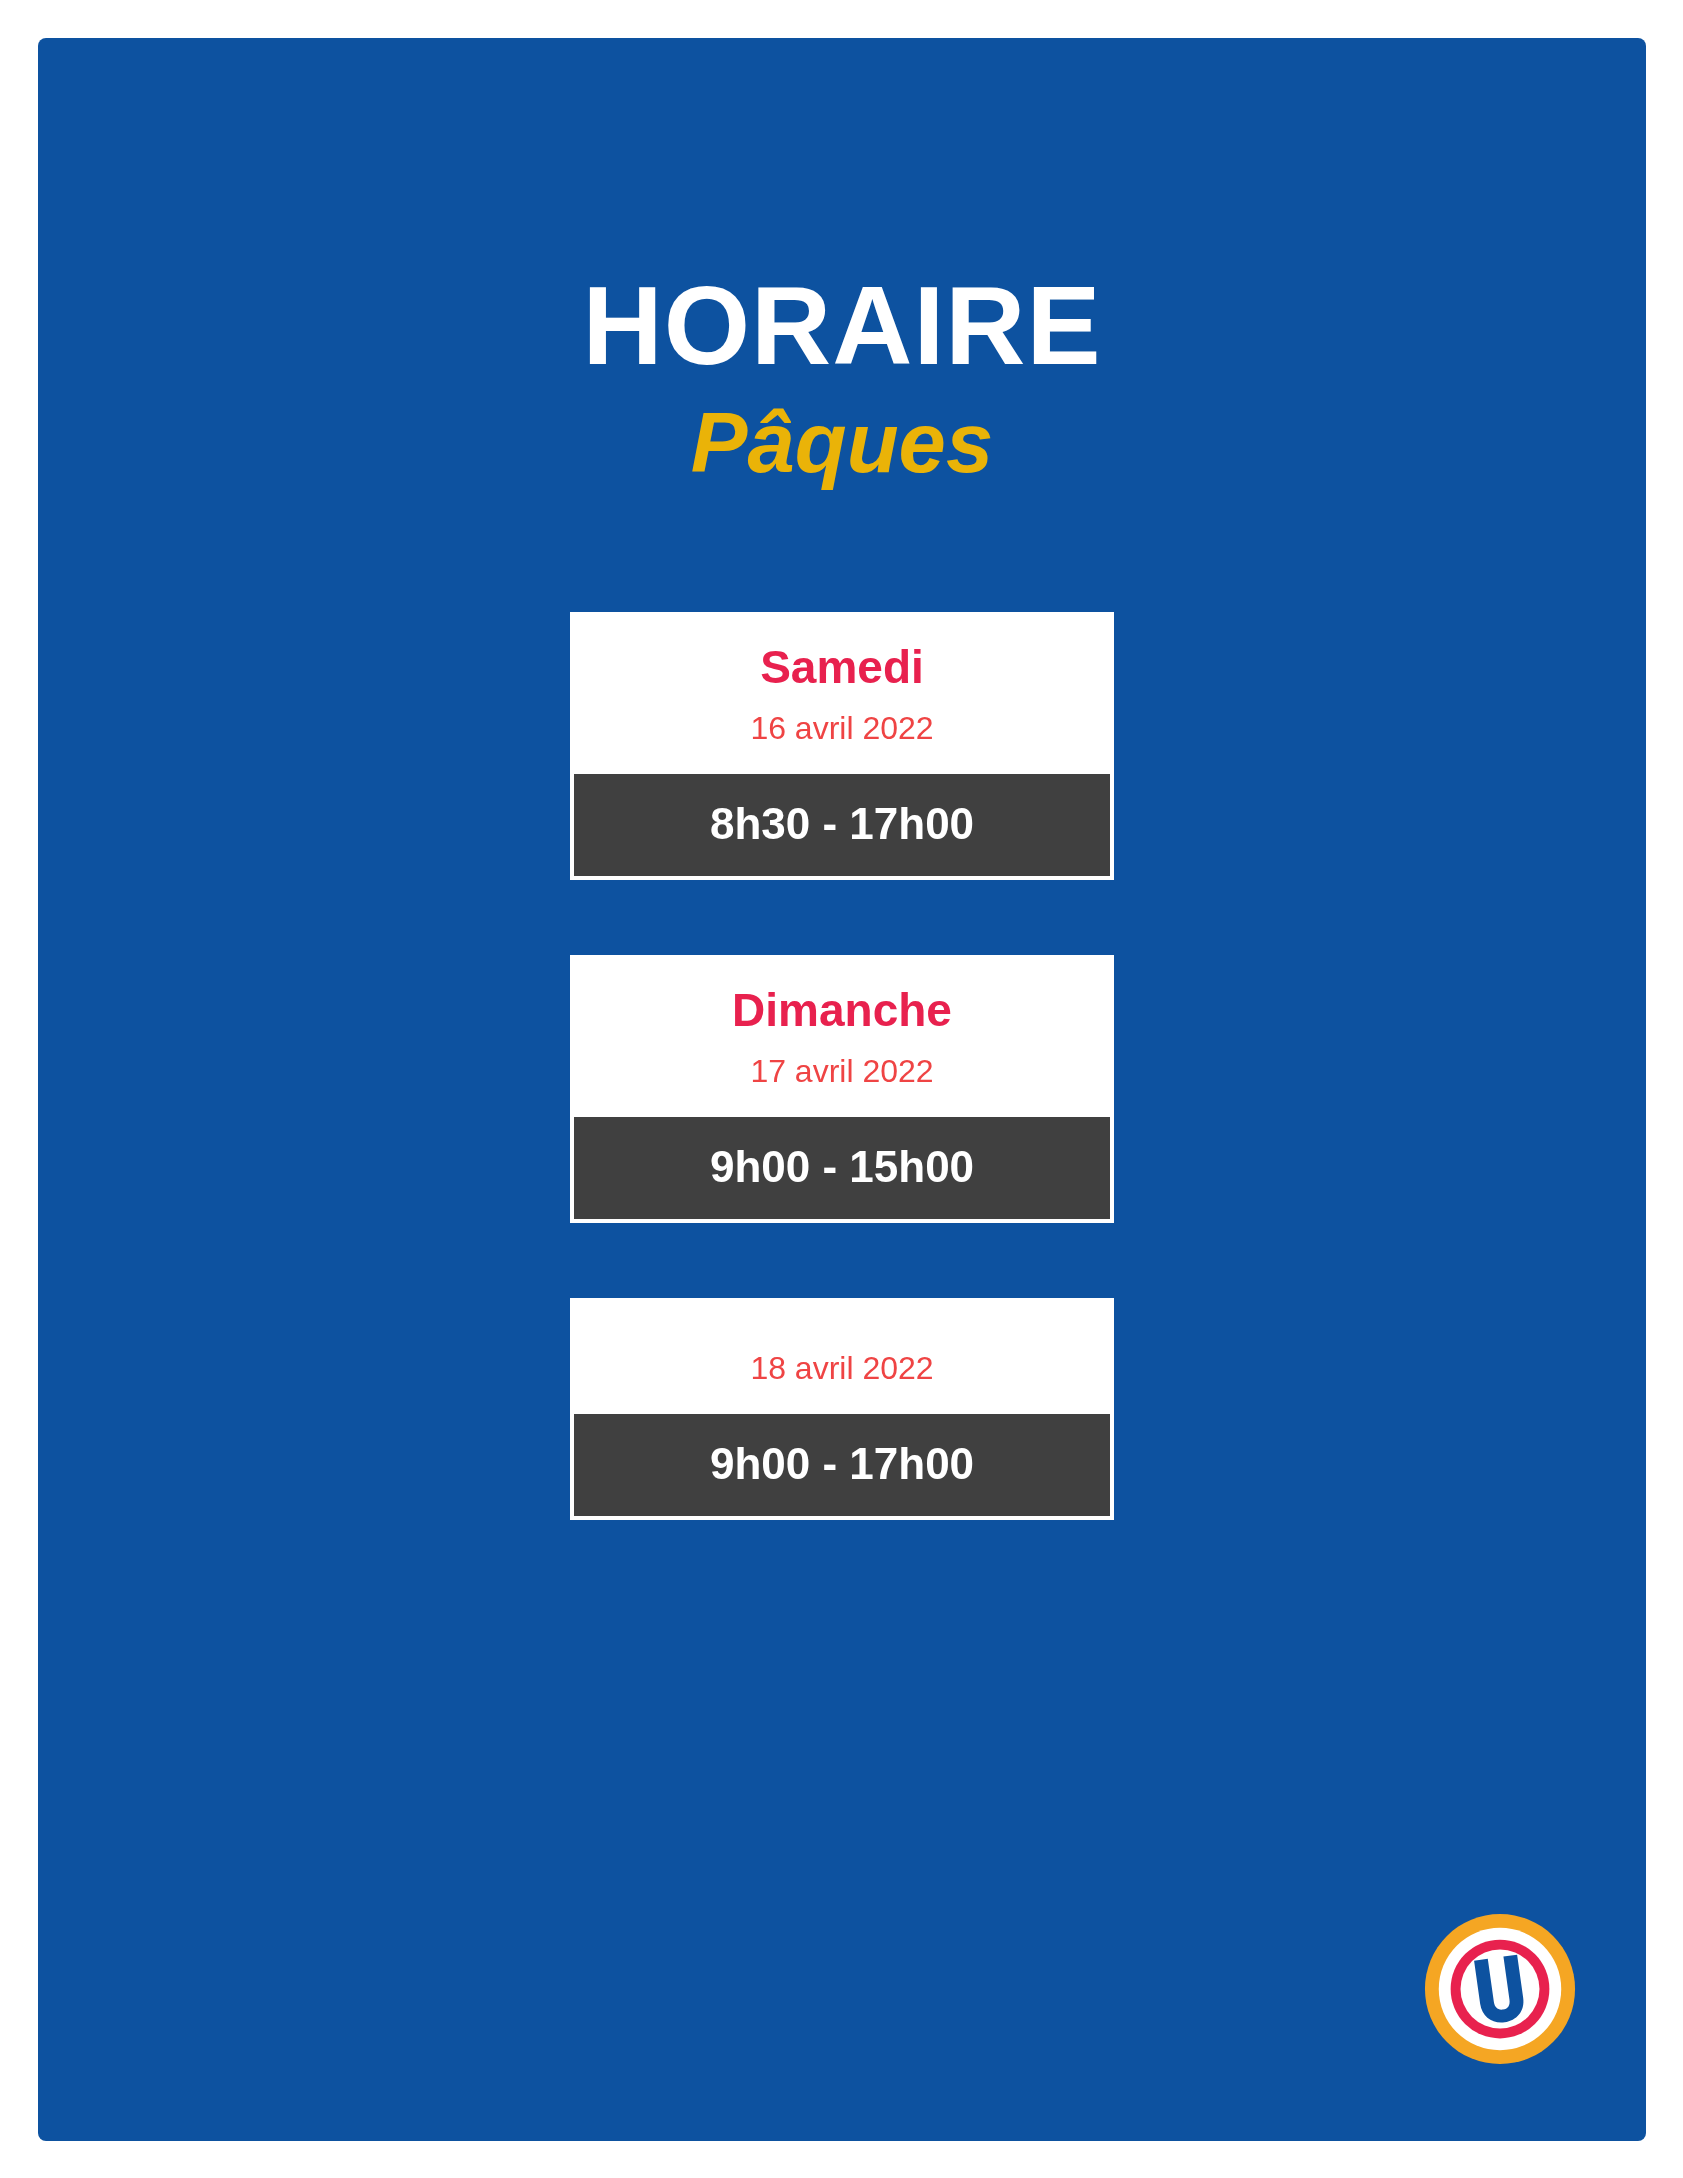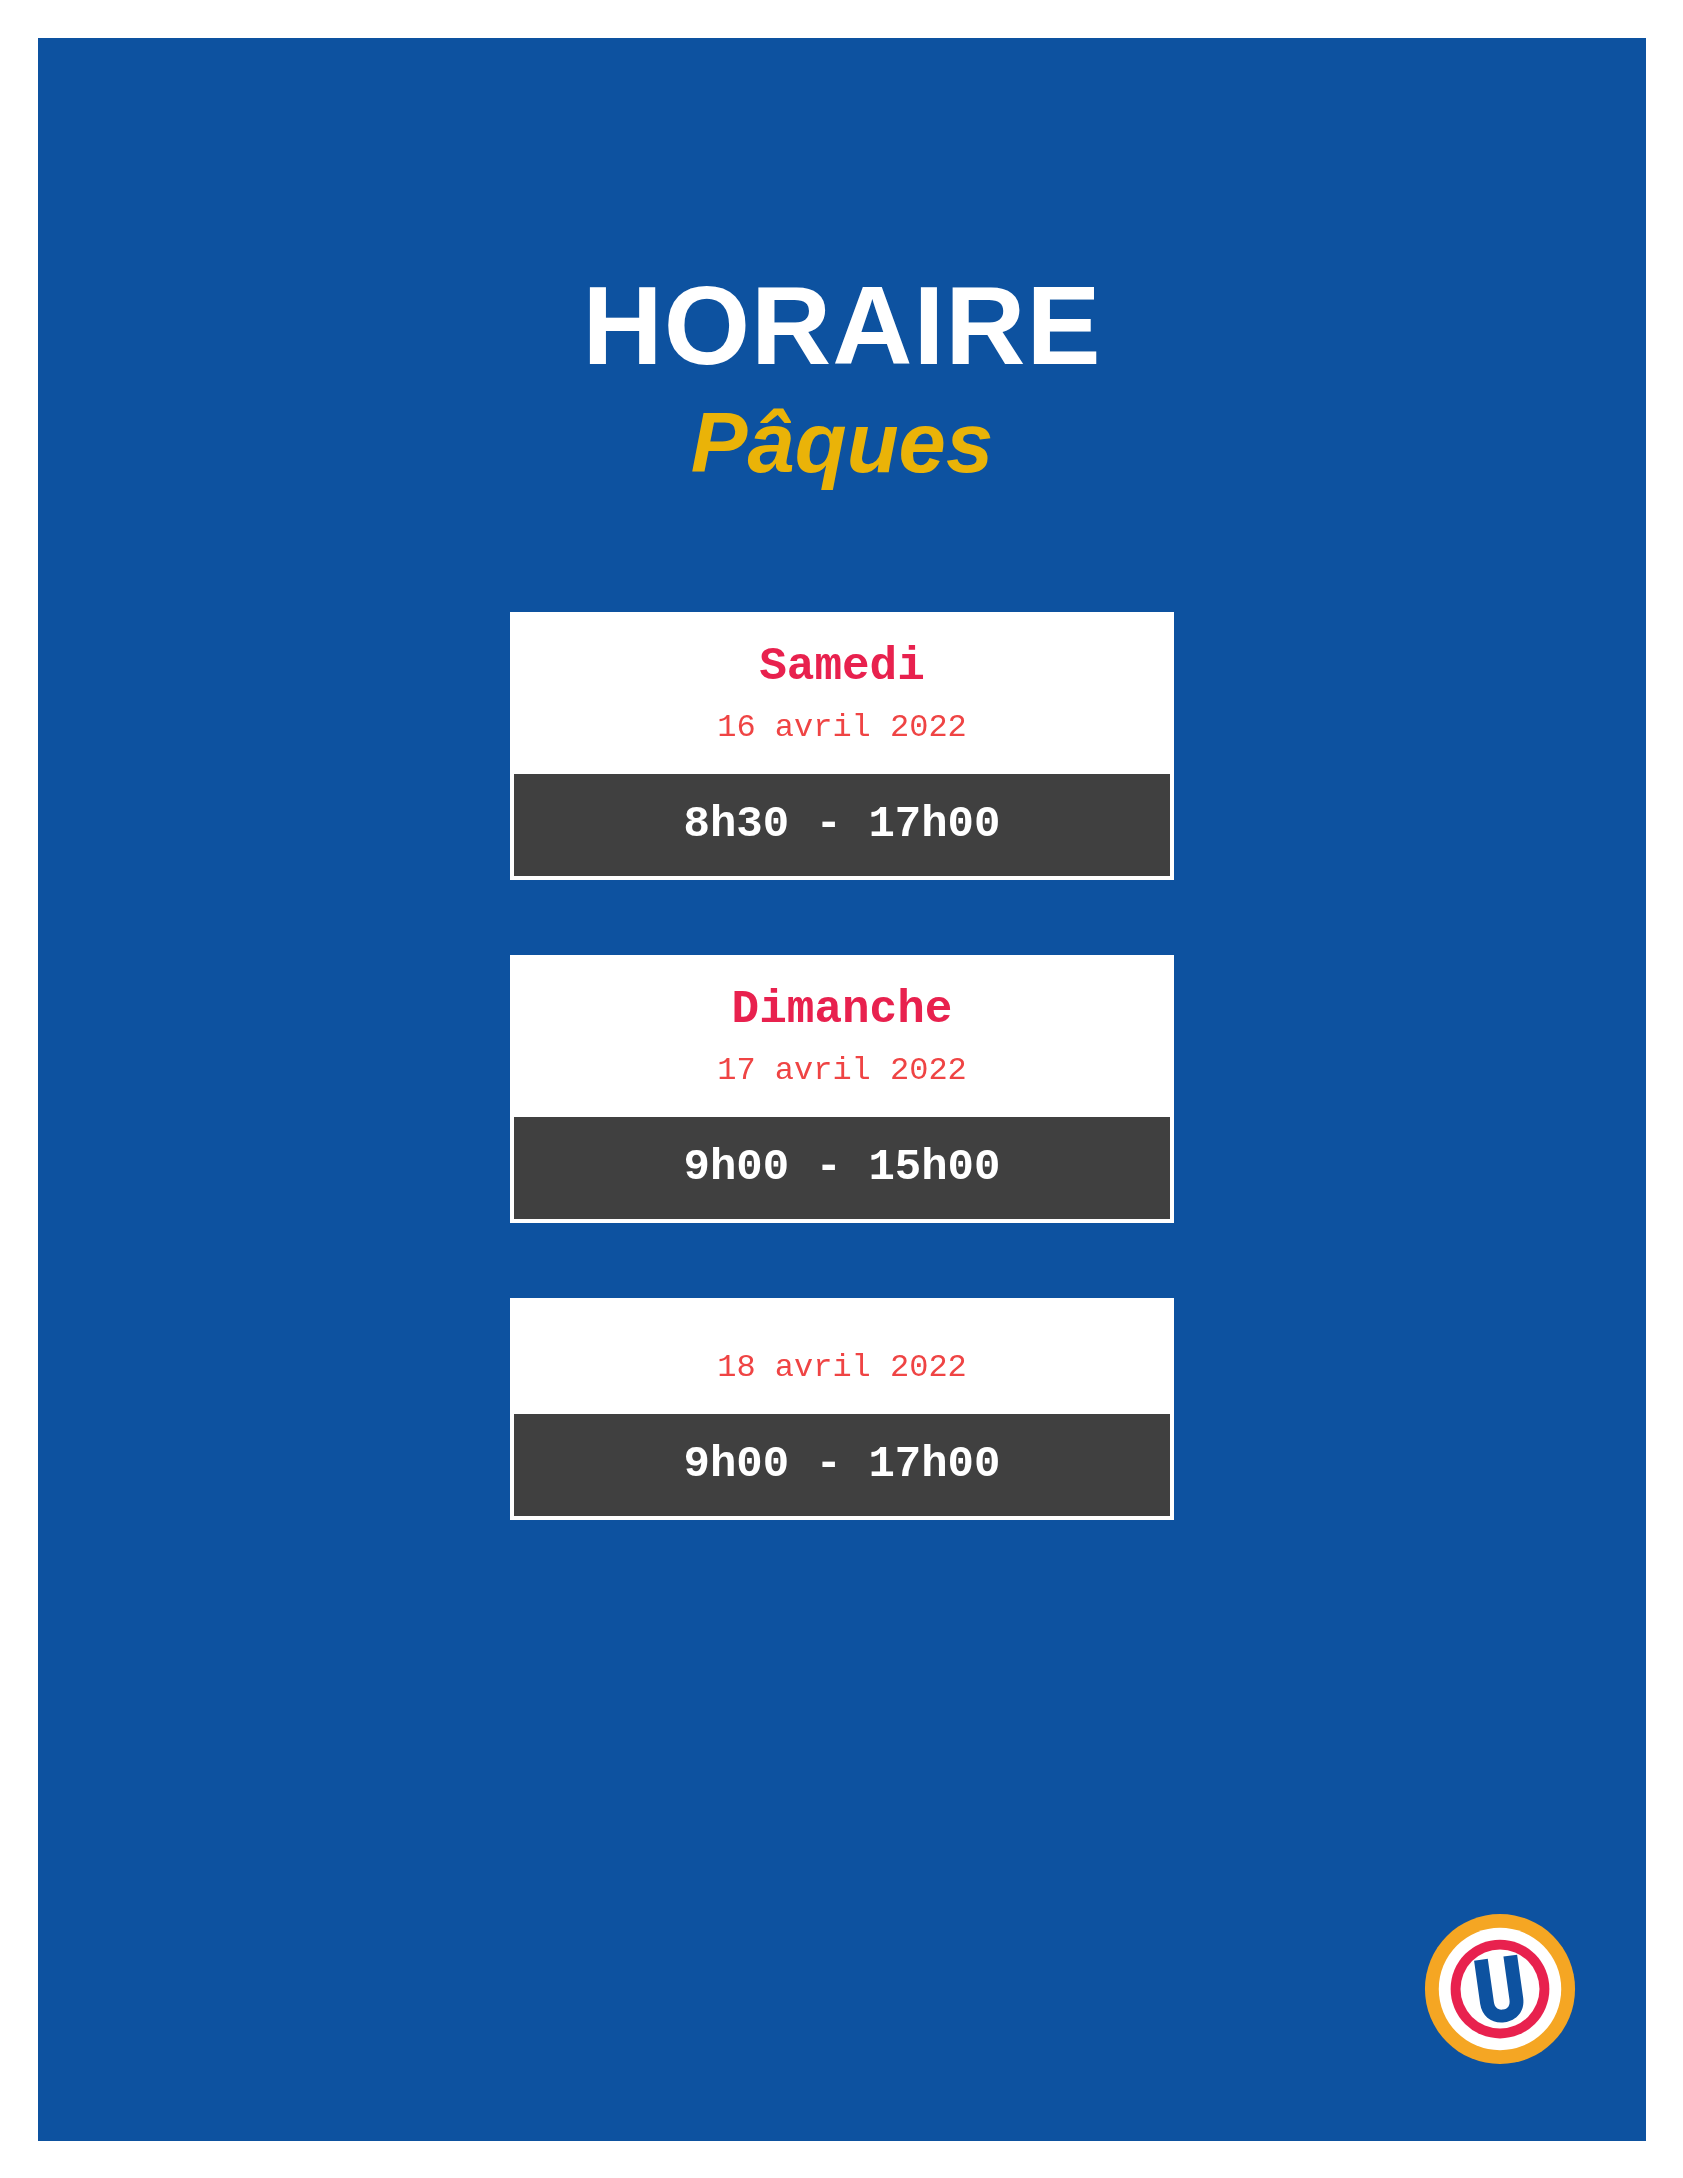--- a/index.html
+++ b/index.html
@@ -15,20 +15,21 @@
   }
 
   .poster {
     position: absolute;
     left: 38px;
     top: 38px;
     width: 1608px;
     height: 2103px;
     background: #0D52A0;
     box-sizing: border-box;
+    border-radius: 8px;
   }
 
   .header {
     text-align: center;
     padding-top: 233px;
   }
   .title-main {
     font-size: 111px;
     font-weight: bold;
     color: #ffffff;
@@ -47,24 +48,23 @@
 
   .cards {
     margin-top: 127px;
     display: flex;
     flex-direction: column;
     align-items: center;
     gap: 75px;
   }
 
   .card {
-    width: 664px;
+    width: 544px;
     border: 4px solid #ffffff;
     box-sizing: border-box;
-    font-family: Liberation Mono, monospace;
   }
   .card-top {
     background: #ffffff;
     padding: 28px 10px 26px 10px;
     text-align: center;
   }
   .card-day {
     font-size: 46px;
     font-weight: bold;
     color: #E8214E;

